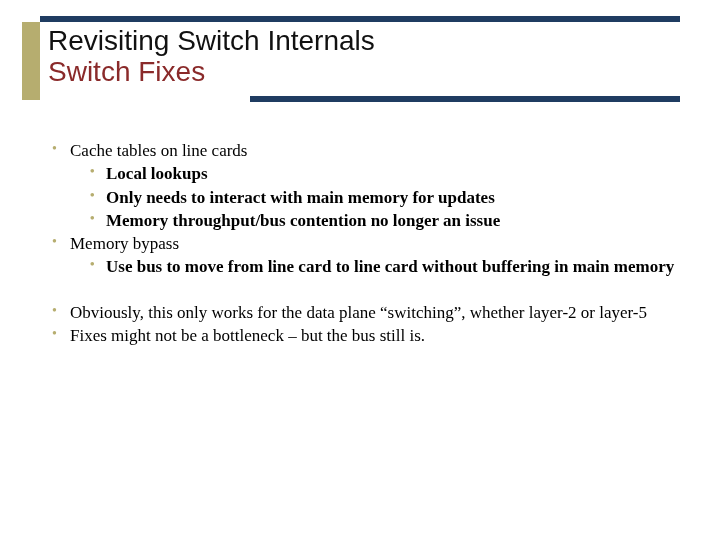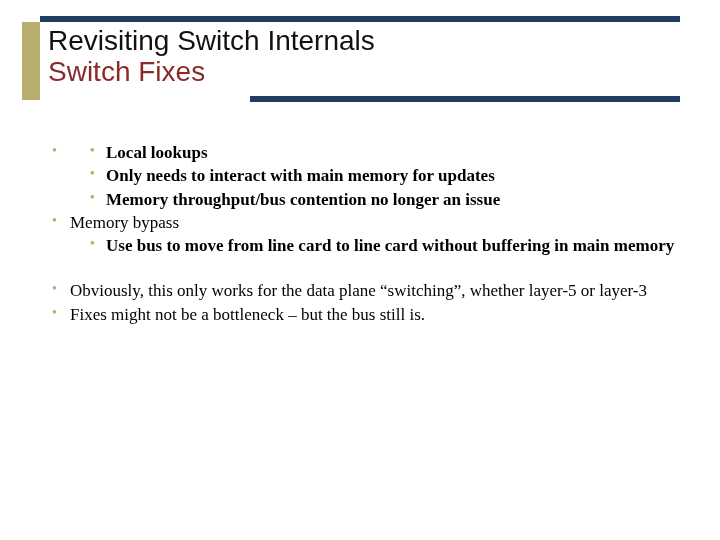--- a/index.html
+++ b/index.html
@@ -122,39 +122,40 @@
     <div class="title-line1">Revisiting Switch Internals</div>
     <div class="title-line2">Switch Fixes</div>
   </div>
 
   <div class="rule-mid"></div>
 
   <div class="body">
 
     <ul class="l1">
       <li>
+        <span>Cache tables on line cards</span>
         <ul class="l2">
           <li><span>Local lookups</span></li>
           <li><span>Only needs to interact with main memory for updates</span></li>
           <li><span>Memory throughput/bus contention no longer an issue</span></li>
         </ul>
       </li>
       <li>
         <span>Memory bypass</span>
         <ul class="l2">
           <li><span>Use bus to move from line card to line card without buffering in main memory</span></li>
         </ul>
       </li>
     </ul>
 
     <div class="gap"></div>
 
     <ul class="l1">
       <li>
-        <span>Obviously, this only works for the data plane “switching”, whether layer-5 or layer-3</span>
+        <span>Obviously, this only works for the data plane “switching”, whether layer-2 or layer-5</span>
       </li>
       <li>
         <span>Fixes might not be a bottleneck – but the bus still is.</span>
       </li>
     </ul>
 
   </div>
 
 </div>
 

